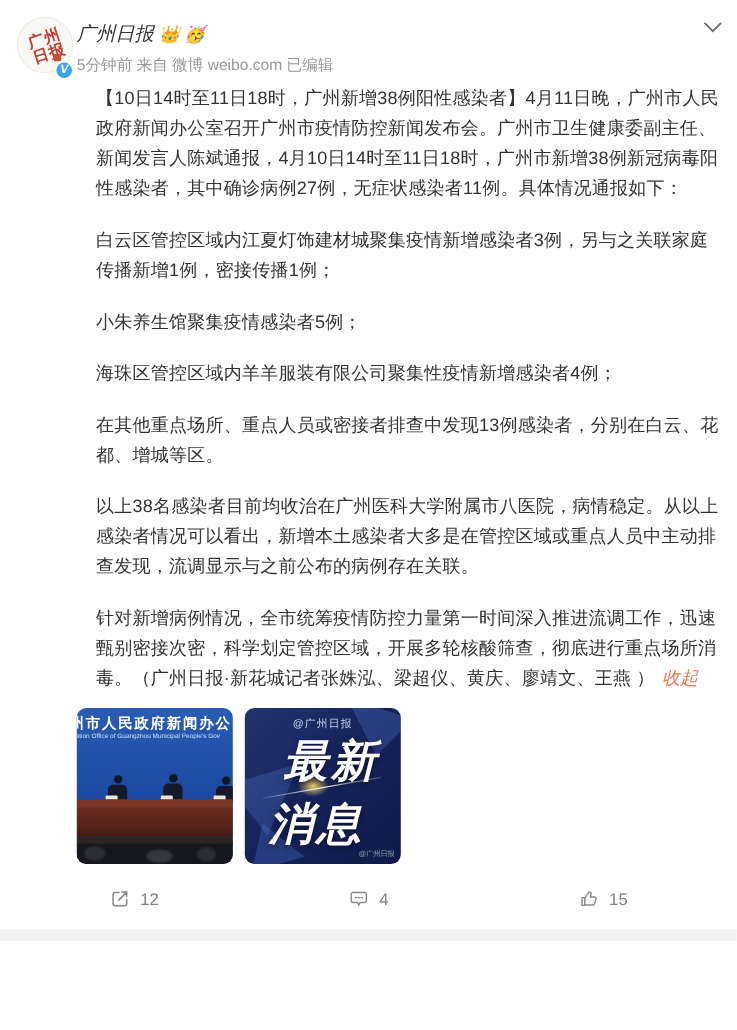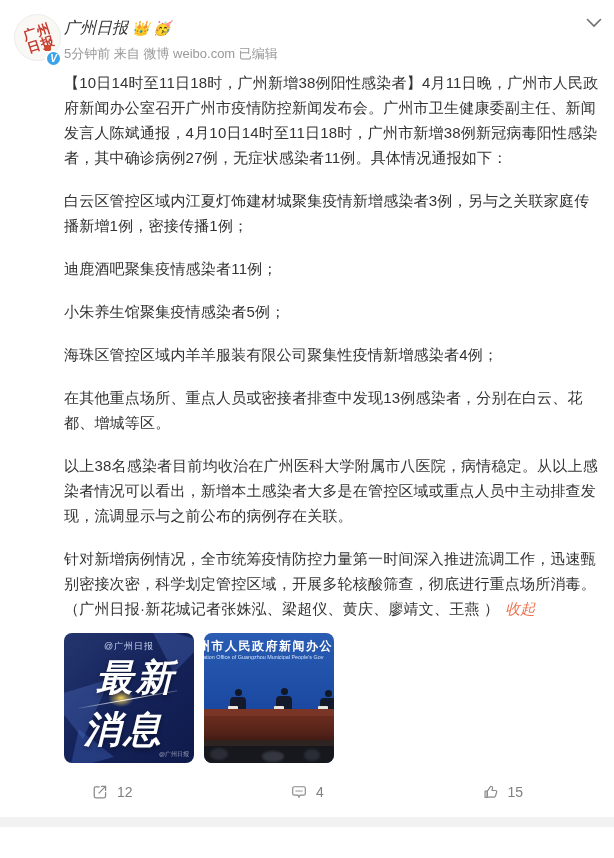--- a/index.html
+++ b/index.html
@@ -22,21 +22,21 @@
   .user-block { margin-left:50px; padding-top:6px; }
   .name-row { font-size:16px; color:#333;font-style:italic; }
   .name-row .name { cursor:pointer; }
   .name-row .emojis { font-size:14px; }
   .meta-row { margin-top:6px; font-size:13px; color:#999; cursor:pointer; }
   .more-btn { position:absolute; right:-2px; top:6px; cursor:pointer; line-height:0; }
 
   
   .content { margin-left:50px; margin-top:6px; width:536px; font-size:15px;
     line-height:25px; color:#333; letter-spacing:.2px; }
-  .content p { margin:0 0 18px 0; }
+  .content p { margin:0 0 18px 16px; }
   .content p:last-of-type { margin-bottom:12px; }
   .collapse-link { color:#eb7350; cursor:pointer; margin-left:6px;font-style:italic; }
 
   
   .images { margin-left:50px; display:flex; gap:10px; }
   .thumb { width:130px; height:130px; border-radius:8px; overflow:hidden;
     position:relative; cursor:pointer; flex:0 0 auto; }
 
   
   .thumb1 { background:linear-gradient(135deg,#24356e 0%,#16245c 45%,#0e1a4a 100%); }
@@ -109,41 +109,28 @@
     <div class="more-btn">
       <svg width="16" height="10" viewBox="0 0 16 10">
         <path d="M1.5 1.5 L8 8 L14.5 1.5" fill="none" stroke="#6e6e6e" stroke-width="1.6" stroke-linecap="round"></path>
       </svg>
     </div>
   </div>
 
   <div class="content">
     <p>【10日14时至11日18时，广州新增38例阳性感染者】4月11日晚，广州市人民政府新闻办公室召开广州市疫情防控新闻发布会。广州市卫生健康委副主任、新闻发言人陈斌通报，4月10日14时至11日18时，广州市新增38例新冠病毒阳性感染者，其中确诊病例27例，无症状感染者11例。具体情况通报如下：</p>
     <p>白云区管控区域内江夏灯饰建材城聚集疫情新增感染者3例，另与之关联家庭传播新增1例，密接传播1例；</p>
-    <p>迪鹿酒吧聚集疫情感染者11例；</p>
     <p>小朱养生馆聚集疫情感染者5例；</p>
     <p>海珠区管控区域内羊羊服装有限公司聚集性疫情新增感染者4例；</p>
     <p>在其他重点场所、重点人员或密接者排查中发现13例感染者，分别在白云、花都、增城等区。</p>
     <p>以上38名感染者目前均收治在广州医科大学附属市八医院，病情稳定。从以上感染者情况可以看出，新增本土感染者大多是在管控区域或重点人员中主动排查发现，流调显示与之前公布的病例存在关联。</p>
     <p><span>针对新增病例情况，全市统筹疫情防控力量第一时间深入推进流调工作，迅速甄别密接次密，科学划定管控区域，开展多轮核酸筛查，彻底进行重点场所消毒。（广州日报·新花城记者张姝泓、梁超仪、黄庆、廖靖文、王燕 ）</span><span class="collapse-link">收起</span></p>
   </div>
 
   <div class="images">
-
-    <div class="thumb thumb1">
-      <div class="shard a"></div>
-      <div class="shard b"></div>
-      <div class="shard c"></div>
-      <div class="handle">@广州日报</div>
-      <div class="glow"></div>
-      <div class="divider-line"></div>
-      <div class="big1">最新</div>
-      <div class="big2">消息</div>
-      <div class="wm">@广州日报</div>
-    </div>
 
     <div class="thumb thumb2">
       <div class="title">州市人民政府新闻办公</div>
       <div class="subtitle">nation Office of Guangzhou Municipal  People's Gov</div>
       <div class="person p1">
           <div class="head"></div>
           <div class="torso"></div>
         </div>
       <div class="person p2">
           <div class="head"></div>
@@ -157,20 +144,32 @@
       <div class="paper pp2"></div>
       <div class="paper pp3"></div>
       <div class="table-top"></div>
       <div class="table-front"></div>
       <div class="floor"></div>
       <div class="audience">
         <div class="aud-blob ab1"></div>
           <div class="aud-blob ab2"></div>
           <div class="aud-blob ab3"></div>
       </div>
+    </div>
+
+    <div class="thumb thumb1">
+      <div class="shard a"></div>
+      <div class="shard b"></div>
+      <div class="shard c"></div>
+      <div class="handle">@广州日报</div>
+      <div class="glow"></div>
+      <div class="divider-line"></div>
+      <div class="big1">最新</div>
+      <div class="big2">消息</div>
+      <div class="wm">@广州日报</div>
     </div>
   </div>
 
   <div class="action-bar">
     <div class="action">
       <svg width="18" height="18" viewBox="0 0 20 20">
         <path d="M9.2 4.2 H5.2 a1.6 1.6 0 0 0 -1.6 1.6 V14.8 a1.6 1.6 0 0 0 1.6 1.6 H14.6 a1.6 1.6 0 0 0 1.6 -1.6 V10.8" fill="none" stroke="#8a8a8a" stroke-width="1.4" stroke-linecap="round"></path>
         <path d="M8.8 11.2 L16.2 3.8 M11.8 3.8 H16.2 V8.2" fill="none" stroke="#8a8a8a" stroke-width="1.4" stroke-linecap="round"></path>
       </svg>
       <span>12</span>

